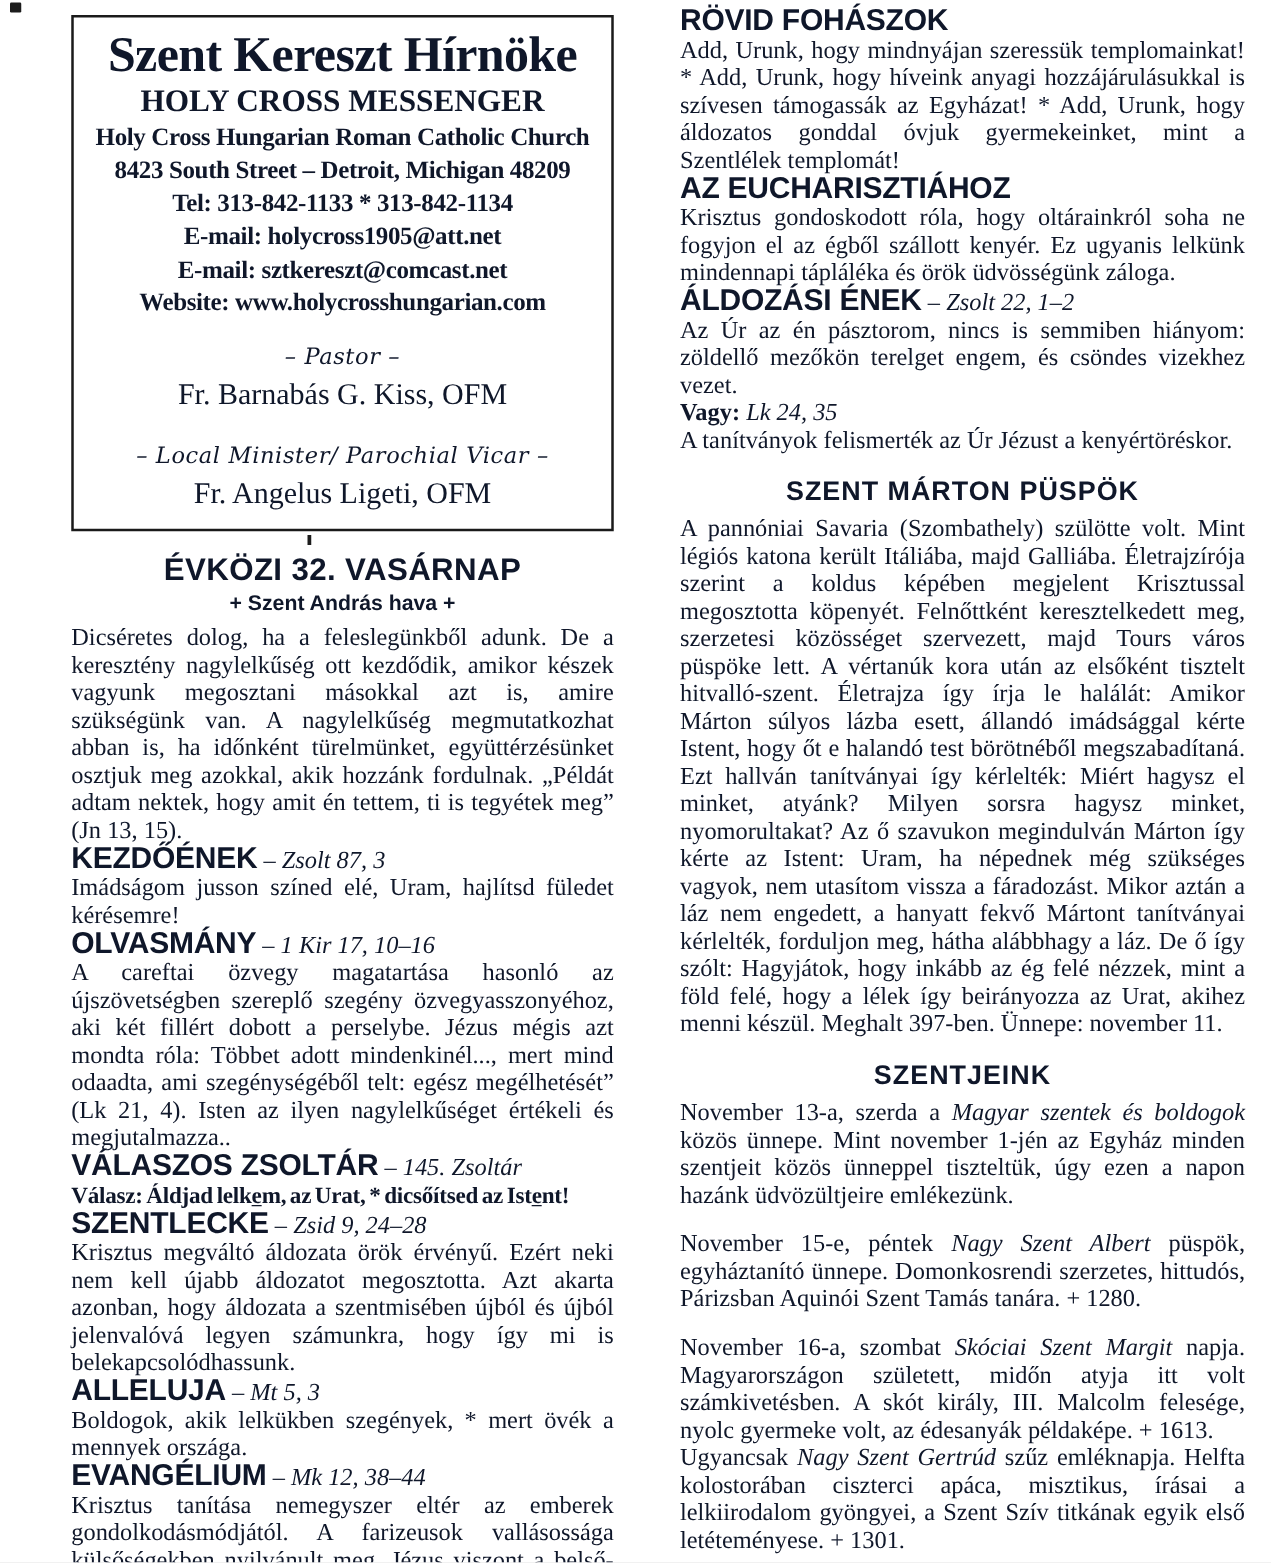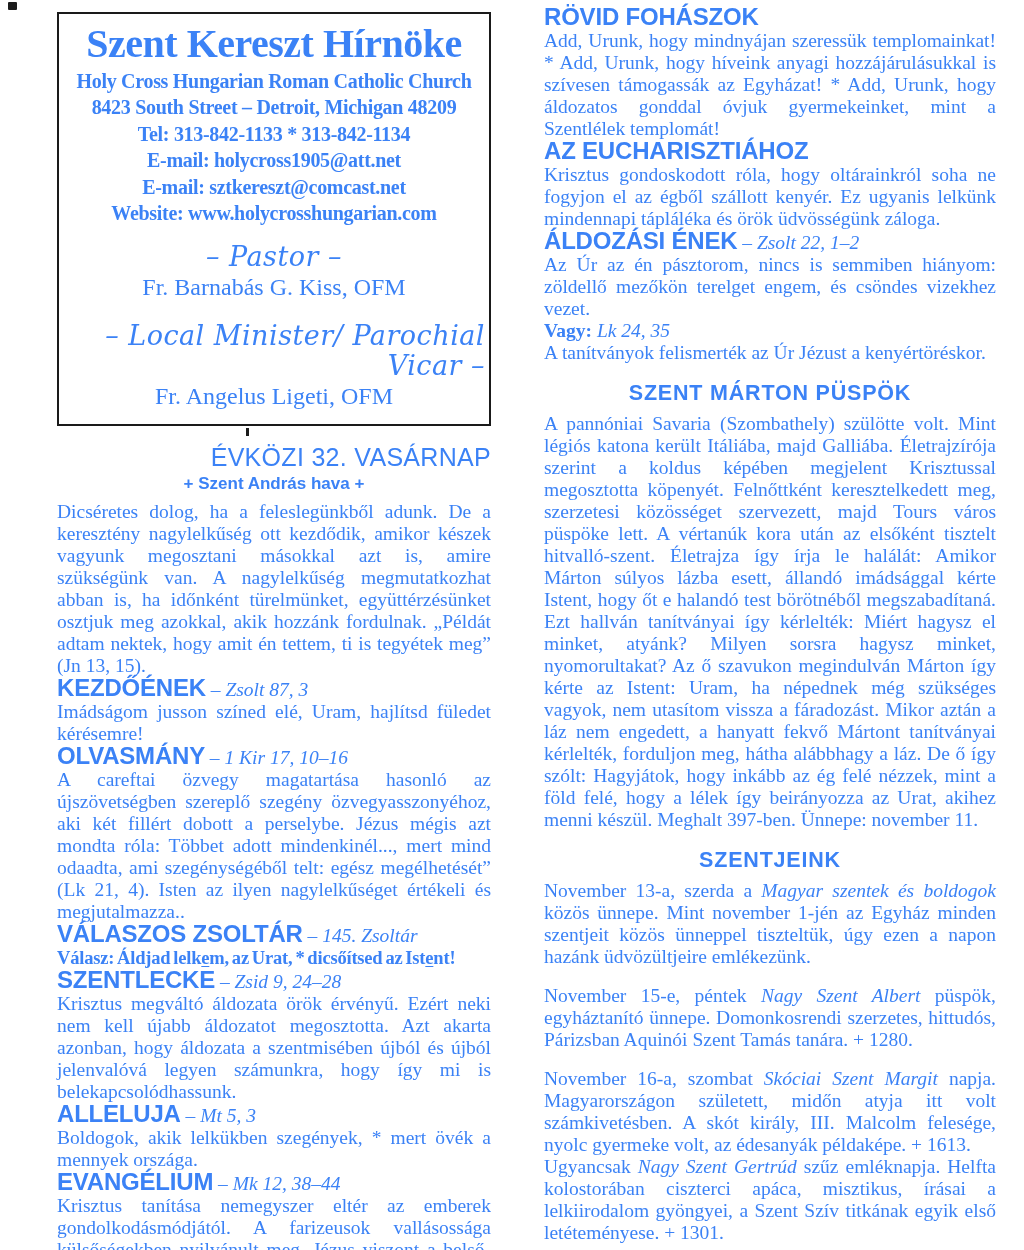--- a/index.html
+++ b/index.html
@@ -2,21 +2,21 @@
 <html><head>
 <meta charset="utf-8">
 <style>
   html,body{margin:0;padding:0;background:#e8e8e8;}
   .page{
     position:relative;
     width:1024px;height:1250px;
     background:#ffffff;
     margin:0 auto;
     overflow:hidden;
-    color:#3b82f6;
+    color:#0f172a;
     font-family:"Liberation Serif","DejaVu Serif",serif;
   }
   .artifact{position:absolute;background:#1c1c1c;}
   .artifact.tl{left:8px;top:2px;width:9px;height:8px;border-radius:1px;}
   .artifact.tick{left:246px;top:428px;width:3px;height:8px;}
 
   .col-left{position:absolute;left:57px;top:12px;width:434px;}
   .col-right{position:absolute;left:544px;top:6px;width:452px;}
 
   
@@ -30,25 +30,25 @@
     letter-spacing:-0.5px;white-space:nowrap;
   }
   .mh-sub{font-size:25px;font-weight:bold;line-height:28px;margin-top:1px;}
   .mh-addr{margin-top:1px;}
   .mh-addr div{
     font-size:20px;font-weight:bold;line-height:26.5px;
     white-space:nowrap;letter-spacing:-0.3px;
   }
   .mh-role{
     margin-top:15px;
-    font-size:27px;line-height:30px;
+    font-size:18px;line-height:30px;
     font-style:italic;font-family:"DejaVu Serif",serif;
     letter-spacing:0.5px;
   }
-  .mh-role.second{margin-top:20px;text-align:right;}
+  .mh-role.second{margin-top:20px;}
   .mh-name{font-size:24px;line-height:27px;margin-top:2px;}
 
   
   .body{
     margin:0;
     font-size:19.5px;line-height:22px;
     text-align:justify;
   }
   .item-head{
     margin:0;line-height:22px;font-size:19.5px;text-align:left;
@@ -59,23 +59,23 @@
   }
   .ref{font-style:italic;}
   .boldline{
     margin:0;line-height:22px;
     font-weight:bold;font-size:18.5px;
     white-space:nowrap;word-spacing:-1.5px;letter-spacing:-0.2px;
   }
   .u{text-decoration:underline;text-underline-offset:2px;}
 
   .sunday-title{
-    margin:16px 0 0 0;text-align:right;
+    margin:16px 0 0 0;text-align:center;
     font-family:"Liberation Sans","DejaVu Sans",sans-serif;
-    font-weight:normal;font-size:25px;line-height:30px;letter-spacing:0.3px;
+    font-weight:bold;font-size:25px;line-height:30px;letter-spacing:0.3px;
   }
   .sunday-sub{
     margin:0 0 5px 0;text-align:center;
     font-family:"Liberation Sans","DejaVu Sans",sans-serif;
     font-weight:bold;font-size:17px;line-height:24px;
   }
   .center-head{
     margin:16px 0 7px 0;text-align:center;
     font-family:"Liberation Sans","DejaVu Sans",sans-serif;
     font-weight:bold;font-size:21.5px;line-height:26px;letter-spacing:0.8px;
@@ -91,20 +91,21 @@
 <body>
 
 <div class="page">
   <div class="artifact tl"></div>
   <div class="artifact tick"></div>
 
   <div class="col-left">
 
     <div class="masthead">
       <div class="mh-title">Szent Kereszt Hírnöke</div>
+      <div class="mh-sub">HOLY CROSS MESSENGER</div>
       <div class="mh-addr">
         <div>Holy Cross Hungarian Roman Catholic Church</div>
         <div>8423 South Street – Detroit, Michigan 48209</div>
         <div>Tel: 313-842-1133 * 313-842-1134</div>
         <div>E-mail: holycross1905@att.net</div>
         <div>E-mail: sztkereszt@comcast.net</div>
         <div>Website: www.holycrosshungarian.com</div>
       </div>
       <div class="mh-role">– Pastor –</div>
       <div class="mh-name">Fr. Barnabás G. Kiss, OFM</div>

